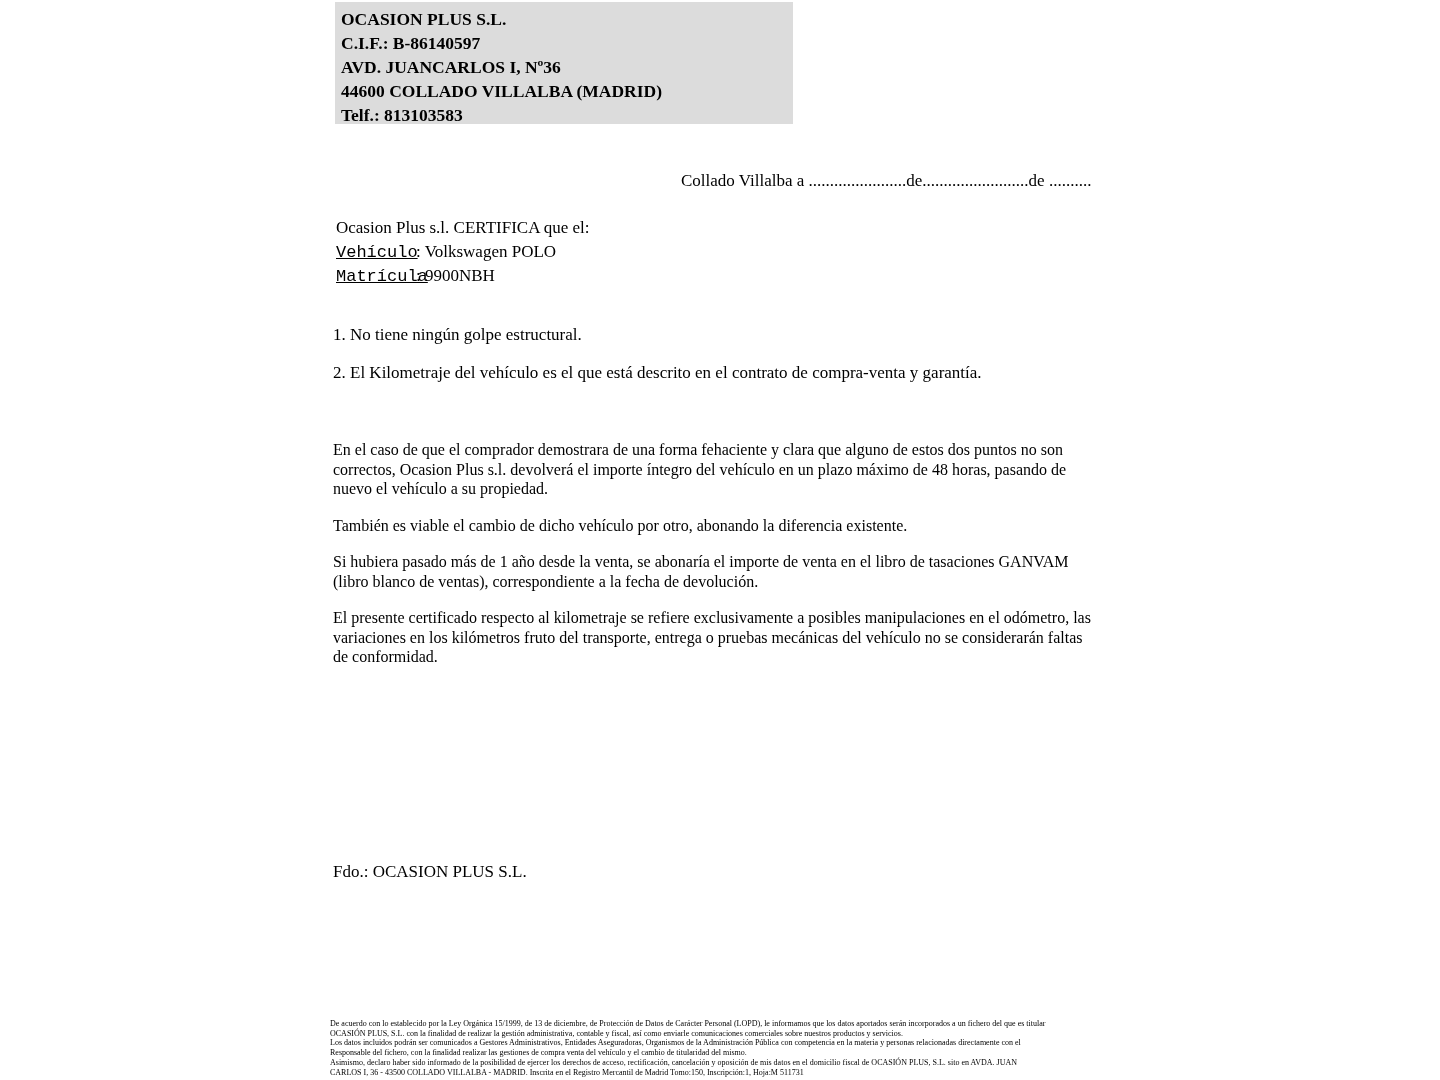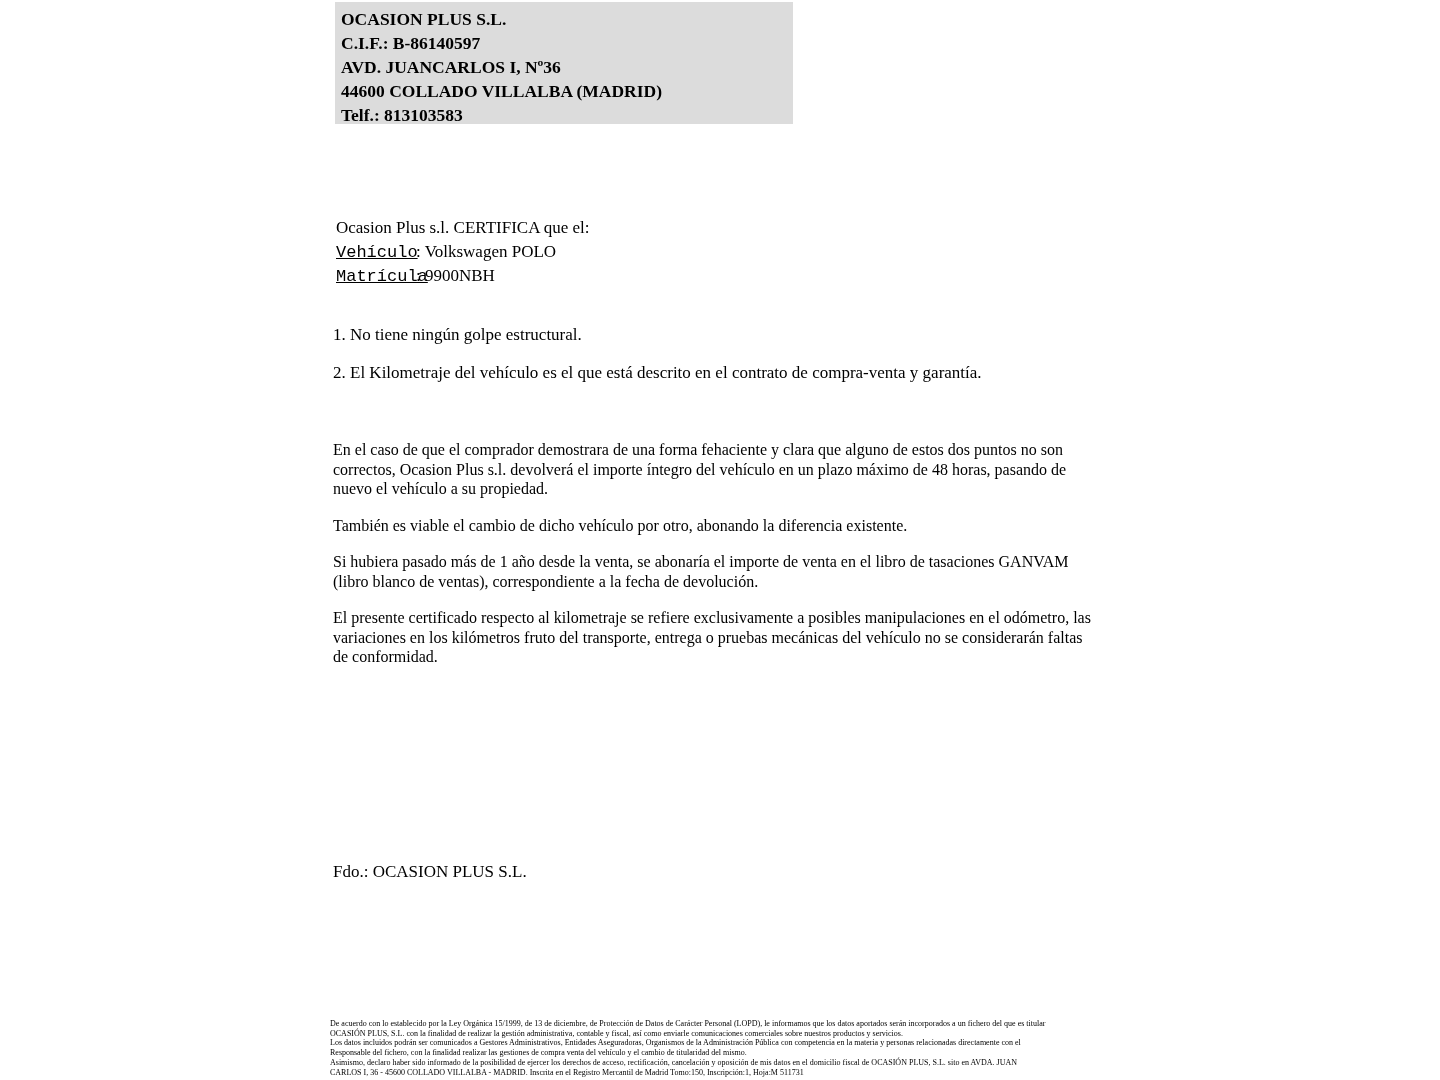--- a/index.html
+++ b/index.html
@@ -93,20 +93,21 @@
 <div class="page">
 
   <div class="header-box">
     <div>OCASION PLUS S.L.</div>
     <div>C.I.F.: B-86140597</div>
     <div>AVD. JUANCARLOS I, Nº36</div>
     <div>44600 COLLADO VILLALBA (MADRID)</div>
     <div>Telf.: 813103583</div>
   </div>
 
+  <div class="date-line">Collado Villalba a .......................de.........................de ..........</div>
 
   <div class="cert-block">
     <div>Ocasion Plus s.l. CERTIFICA que el:</div>
     <div class="cert-row">
       <span class="label">Vehículo</span><span>: Volkswagen POLO</span>
     </div>
     <div class="cert-row">
       <span class="label">Matrícula</span><span>: 9900NBH</span>
     </div>
   </div>
@@ -122,16 +123,16 @@
   </div>
 
   <div class="signature">Fdo.: OCASION PLUS S.L.</div>
 
   <div class="legal">
     <div>De acuerdo con lo establecido por la Ley Orgánica 15/1999, de 13 de diciembre, de Protección de Datos de Carácter Personal (LOPD), le informamos que los datos aportados serán incorporados a un fichero del que es titular</div>
     <div>OCASIÓN PLUS, S.L. con la finalidad de realizar la gestión administrativa, contable y fiscal, así como enviarle comunicaciones comerciales sobre nuestros productos y servicios.</div>
     <div>Los datos incluidos podrán ser comunicados a Gestores Administrativos, Entidades Aseguradoras, Organismos de la Administración Pública con competencia en la materia y personas relacionadas directamente con el</div>
     <div>Responsable del fichero, con la finalidad realizar las gestiones de compra venta del vehículo y el cambio de titularidad del mismo.</div>
     <div>Asimismo, declaro haber sido informado de la posibilidad de ejercer los derechos de acceso, rectificación, cancelación y oposición de mis datos en el domicilio fiscal de OCASIÓN PLUS, S.L. sito en AVDA. JUAN</div>
-    <div>CARLOS I, 36 - 45600 COLLADO VILLALBA - MADRID. Inscrita en el Registro Mercantil de Madrid Tomo:150, Inscripción:1, Hoja:M 511731</div>
+    <div>CARLOS I, 36 - 43500 COLLADO VILLALBA - MADRID. Inscrita en el Registro Mercantil de Madrid Tomo:150, Inscripción:1, Hoja:M 511731</div>
   </div>
 
 </div>
 
 </body></html>

